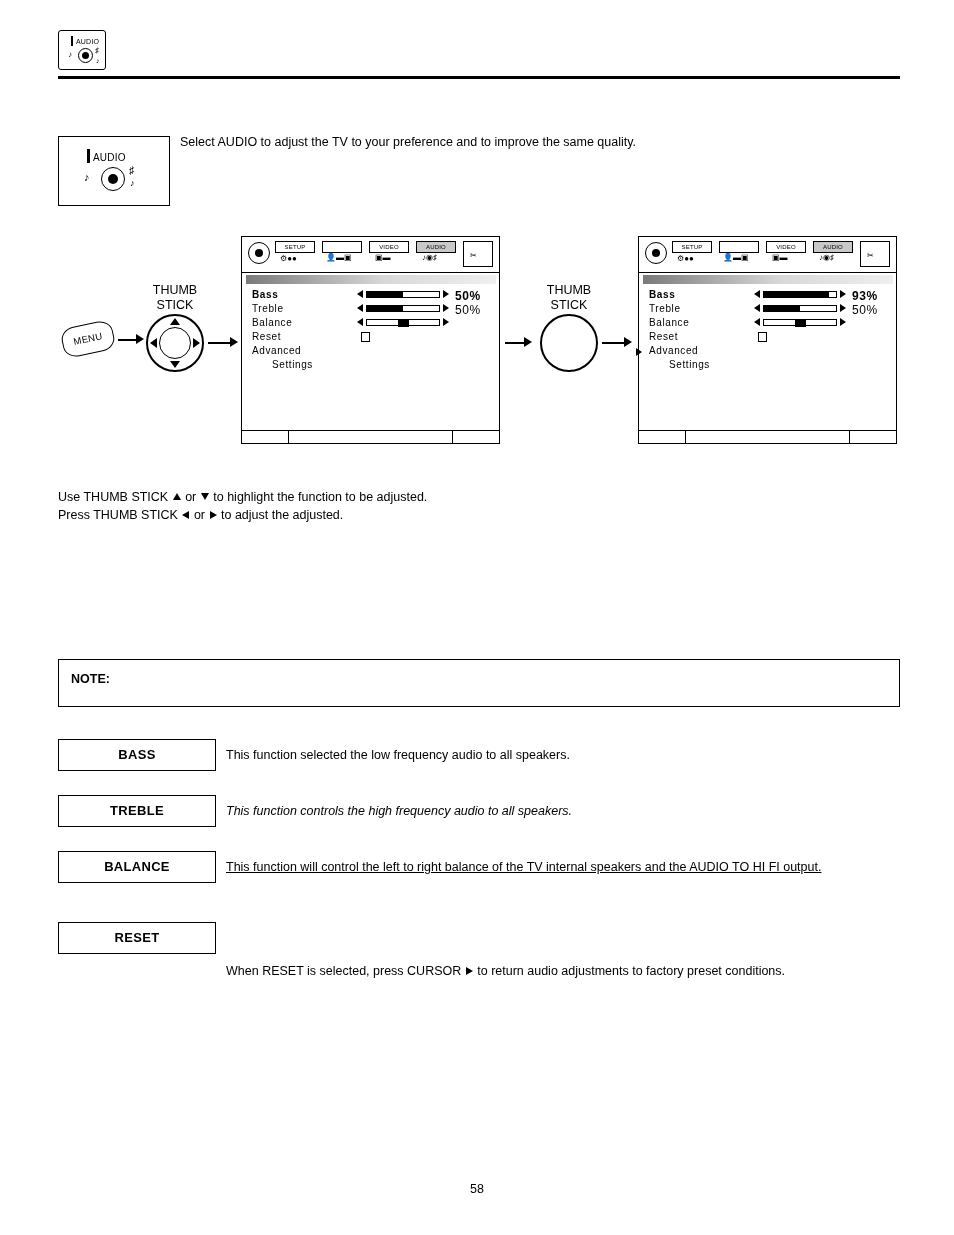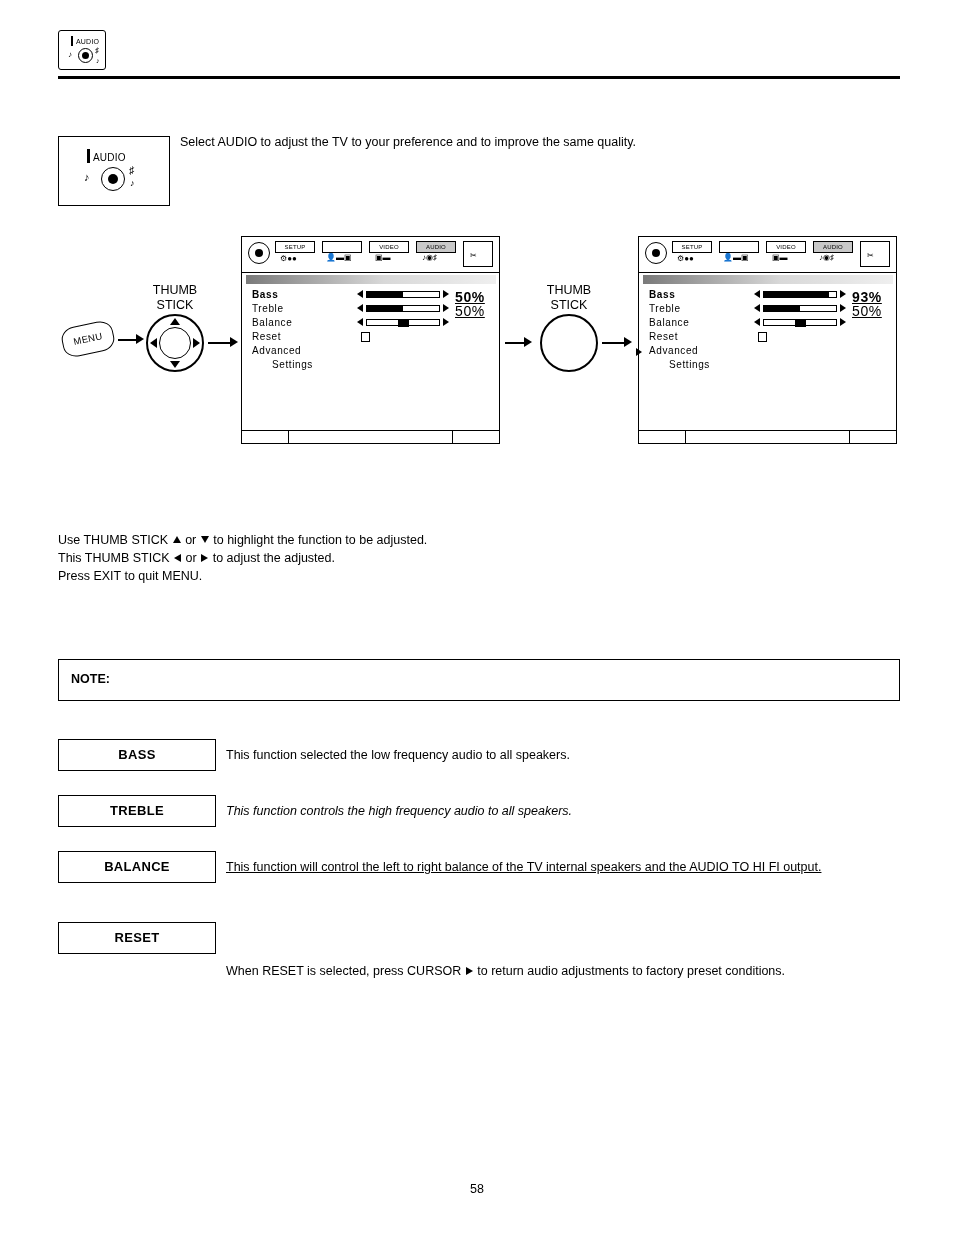--- a/index.html
+++ b/index.html
@@ -169,23 +169,22 @@
   }
   .bal-thumb {
     position: absolute;
     top: 1px;
     width: 11px;
     height: 7px;
     background: #000;
   }
   .pct {
     position: absolute;
-    font-size: 14px;
+    font-size: 12px;
     font-weight: bold;
-    text-decoration: underline;
   }
   .pct.thin { font-weight: normal; }
   .resetbox {
     position: absolute;
     width: 9px; height: 10px;
     border: 1px solid #000;
     box-sizing: border-box;
     background: #fff;
   }
   .osd-bottom {
@@ -261,28 +260,27 @@
     border-left: 8px solid #000;
   }
 
   
   .instructions {
     position: absolute;
     left: 58px;
     top: 488px;
     font-size: 12.5px;
     line-height: 18px;
-    margin-top: 43px;
   }
 
   
   .notebox {
     position: absolute;
     left: 58px; top: 659px;
-    width: 842px; height: 42px;
+    width: 842px; height: 48px;
     border: 1.5px solid #000;
     box-sizing: border-box;
   }
   .note-label {
     position: absolute;
     left: 12px; top: 12px;
     font-size: 12.5px;
     font-weight: bold;
   }
   .note-text {
@@ -567,27 +565,26 @@
 
 <div class="instructions">
   <div>
     <span>Use THUMB STICK</span>
     <span class="tri-up"></span>
     <span>or</span>
     <span class="tri-down"></span>
     <span>to highlight the function to be adjusted.</span>
   </div>
   <div>
-    <span>This THUMB STICK</span>
+    <span>Press THUMB STICK</span>
     <span class="tri-left"></span>
     <span>or</span>
     <span class="tri-right"></span>
     <span>to adjust the adjusted.</span>
   </div>
-  <div>Press EXIT to quit MENU.</div>
 </div>
 
 <div class="notebox">
   <div class="note-label">NOTE:</div>
 </div>
 
 <div class="fnbox" style="top:739px;">BASS</div>
 <div class="fntext" style="top:748px;">This function selected the low frequency audio to all speakers.</div>
 
 <div class="fnbox" style="top:795px;">TREBLE</div>

